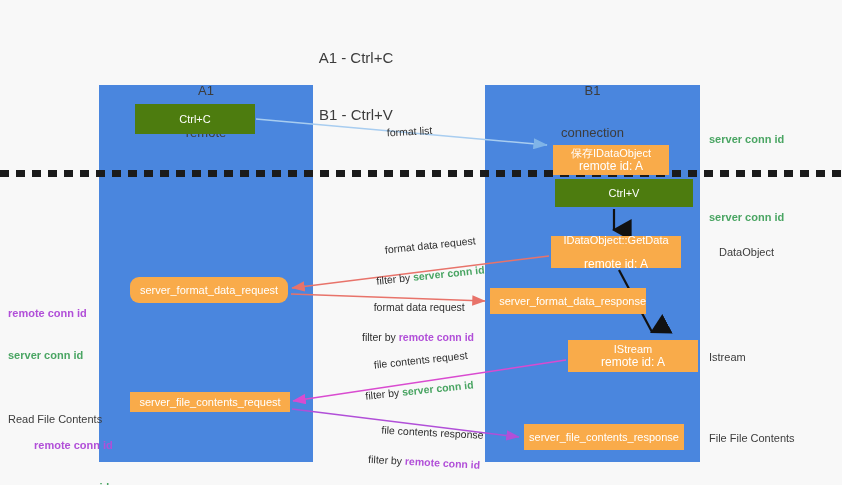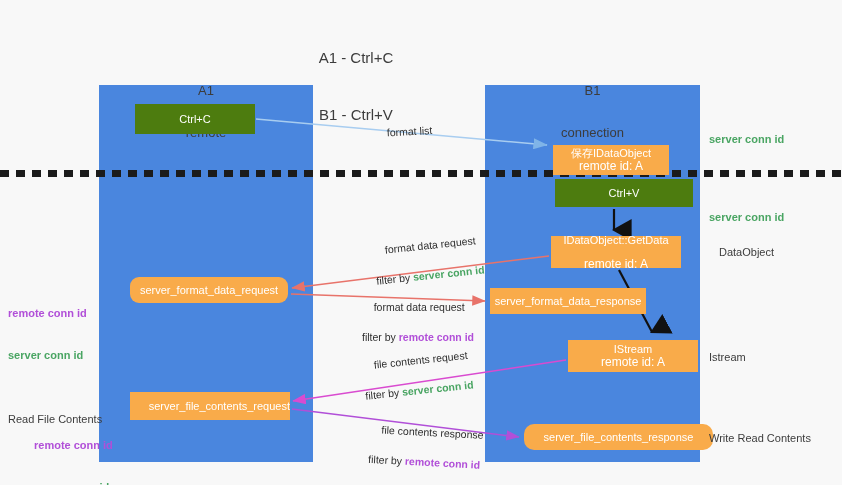--- a/index.html
+++ b/index.html
@@ -81,23 +81,23 @@
   .node.orange { background: #f9ab4a; }
   .node .l2 { font-size: 12px; }
 
   #n-ctrlc  { left: 135px; top: 104px; width: 120px; height: 30px; }
   #n-ctrlv  { left: 555px; top: 179px; width: 138px; height: 28px; }
   #n-dataobj{ left: 553px; top: 145px; width: 116px; height: 30px; }
   #n-getdata{ left: 551px; top: 236px; width: 130px; height: 32px; gap: 11px; }
   #n-istream{ left: 568px; top: 340px; width: 130px; height: 32px; }
 
   #n-sfdreq  { left: 130px; top: 277px; width: 158px; height: 26px; border-radius: 9px; }
-  #n-sfdresp { left: 490px; top: 288px; width: 156px; height: 26px; }
-  #n-sfcreq  { left: 130px; top: 392px; width: 160px; height: 28px; align-items: flex-end; }
-  #n-sfcresp { left: 524px; top: 424px; width: 189px; height: 26px; border-radius: 10px; }
+  #n-sfdresp { left: 490px; top: 288px; width: 156px; height: 26px; align-items: flex-end; }
+  #n-sfcreq  { left: 130px; top: 392px; width: 160px; height: 20px; }
+  #n-sfcresp { left: 524px; top: 424px; width: 160px; height: 26px; }
 
   
   .side-label {
     font-size: 11px;
     color: #3c3c3c;
     white-space: pre;
     line-height: 14px;
   }
   .conn-green  { color: #4aa563; font-weight: bold; }
   .conn-purple { color: #b14fd8; font-weight: bold; }
@@ -267,21 +267,21 @@
 
   <div class="abs edge-label" id="el-fcresp">
     <span>file contents response</span>
     <span class="l2"><span>filter by </span><span class="conn-purple">remote conn id</span></span>
   </div>
 
   <div class="abs side-label conn-green" id="lbl-srvconn-1">server conn id</div>
   <div class="abs side-label conn-green" id="lbl-srvconn-2">server conn id</div>
   <div class="abs side-label" id="lbl-dataobject">DataObject</div>
   <div class="abs side-label" id="lbl-istream">Istream</div>
-  <div class="abs side-label" id="lbl-writefile">Write Read Contents</div>
+  <div class="abs side-label" id="lbl-writefile">File File Contents</div>
 
   <div class="abs side-label" id="lbl-left-conn-1">
     <div class="conn-purple">remote conn id</div>
     <div class="conn-green">server conn id</div>
   </div>
 
   <div class="abs side-label" id="lbl-left-read">Read File Contents</div>
 
   <div class="abs side-label" id="lbl-left-conn-2">
     <div class="conn-purple">remote conn id</div>

